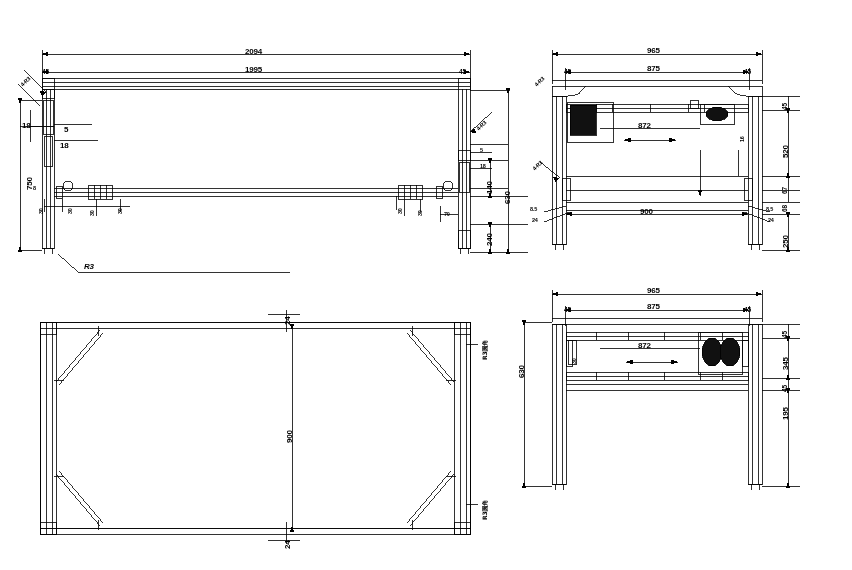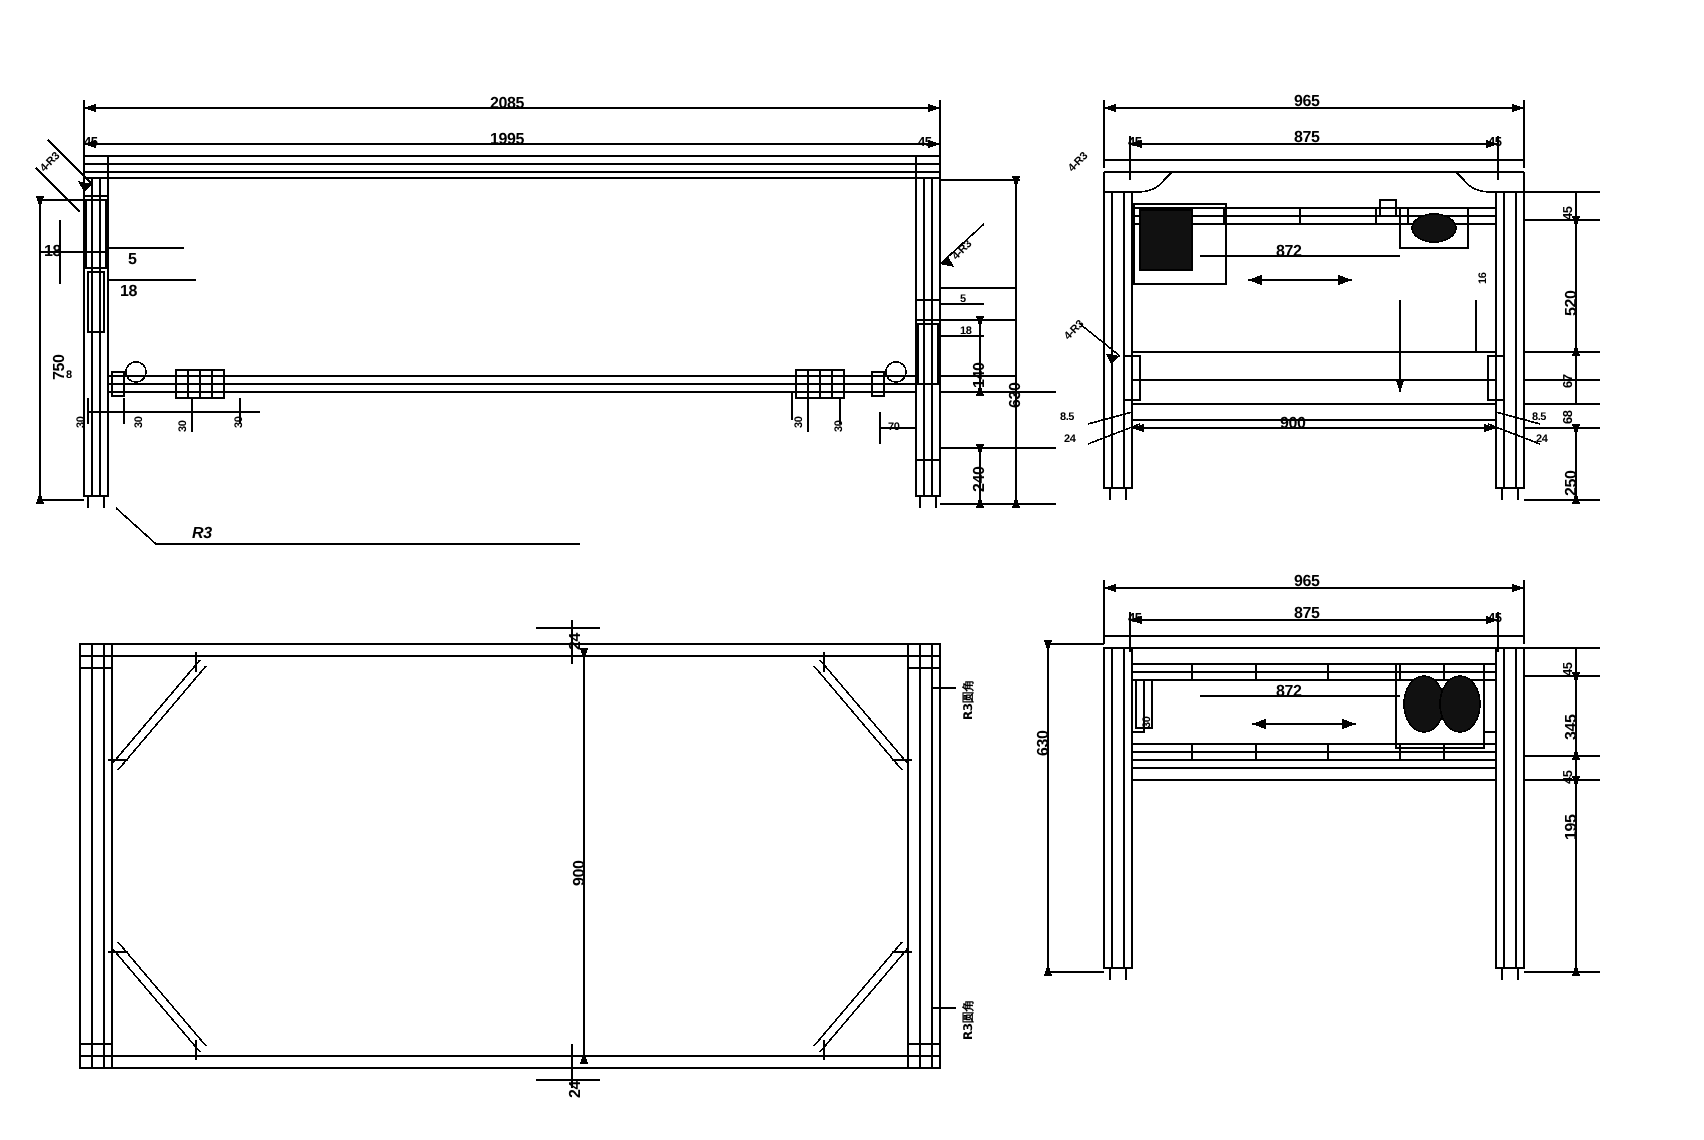--- a/index.html
+++ b/index.html
@@ -348,21 +348,21 @@
     <line x1="788" y1="378" x2="788" y2="390"></line>
     <line x1="788" y1="390" x2="788" y2="486"></line>
     <path d="M788 342 l-2.2 -6 h4.4 z" fill="#000" stroke="none"></path>
     <path d="M788 374 l-2.2 6 h4.4 z" fill="#000" stroke="none"></path>
     <path d="M788 394 l-2.2 -6 h4.4 z" fill="#000" stroke="none"></path>
     <path d="M788 482 l-2.2 6 h4.4 z" fill="#000" stroke="none"></path>
 
   </g>
 </svg>
 
-<div class="dim" style="left:245px;top:48px;">2085</div>
+<div class="dim" style="left:245px;top:48px;">2094</div>
 <div class="dim" style="left:245px;top:66px;">1995</div>
 <div class="dim sm" style="left:42px;top:69px;">45</div>
 <div class="dim sm" style="left:459px;top:69px;">45</div>
 <div class="dim xs rot45" style="left:20px;top:84px;">4-R3</div>
 <div class="dim xs rot45" style="left:476px;top:128px;">4-R3</div>
 <div class="dim" style="left:22px;top:122px;">18</div>
 <div class="dim" style="left:64px;top:126px;">5</div>
 <div class="dim" style="left:60px;top:142px;">18</div>
 <div class="dim vt" style="left:26px;top:190px;">750</div>
 <div class="dim xs" style="left:33px;top:186px;">8</div>
@@ -371,21 +371,21 @@
 <div class="dim xs vt" style="left:90px;top:216px;">30</div>
 <div class="dim xs vt" style="left:118px;top:214px;">30</div>
 <div class="dim xs vt" style="left:398px;top:214px;">30</div>
 <div class="dim xs vt" style="left:418px;top:216px;">30</div>
 <div class="dim xs" style="left:480px;top:148px;">5</div>
 <div class="dim xs" style="left:480px;top:164px;">18</div>
 <div class="dim vt" style="left:486px;top:194px;">140</div>
 <div class="dim vt" style="left:486px;top:246px;">240</div>
 <div class="dim vt" style="left:504px;top:204px;">630</div>
 <div class="dim xs" style="left:444px;top:212px;">70</div>
-<div class="dim" style="left:96px;top:263px;font-style:italic;">R3</div>
+<div class="dim" style="left:84px;top:263px;font-style:italic;">R3</div>
 
 <div class="dim" style="left:647px;top:47px;">965</div>
 <div class="dim" style="left:647px;top:65px;">875</div>
 <div class="dim sm" style="left:564px;top:69px;">45</div>
 <div class="dim sm" style="left:744px;top:69px;">45</div>
 <div class="dim xs rot45" style="left:534px;top:84px;">4-R3</div>
 <div class="dim xs rot45" style="left:532px;top:168px;">4-R3</div>
 <div class="dim" style="left:638px;top:122px;">872</div>
 <div class="dim" style="left:640px;top:208px;">900</div>
 <div class="dim sm vt" style="left:782px;top:110px;">45</div>

